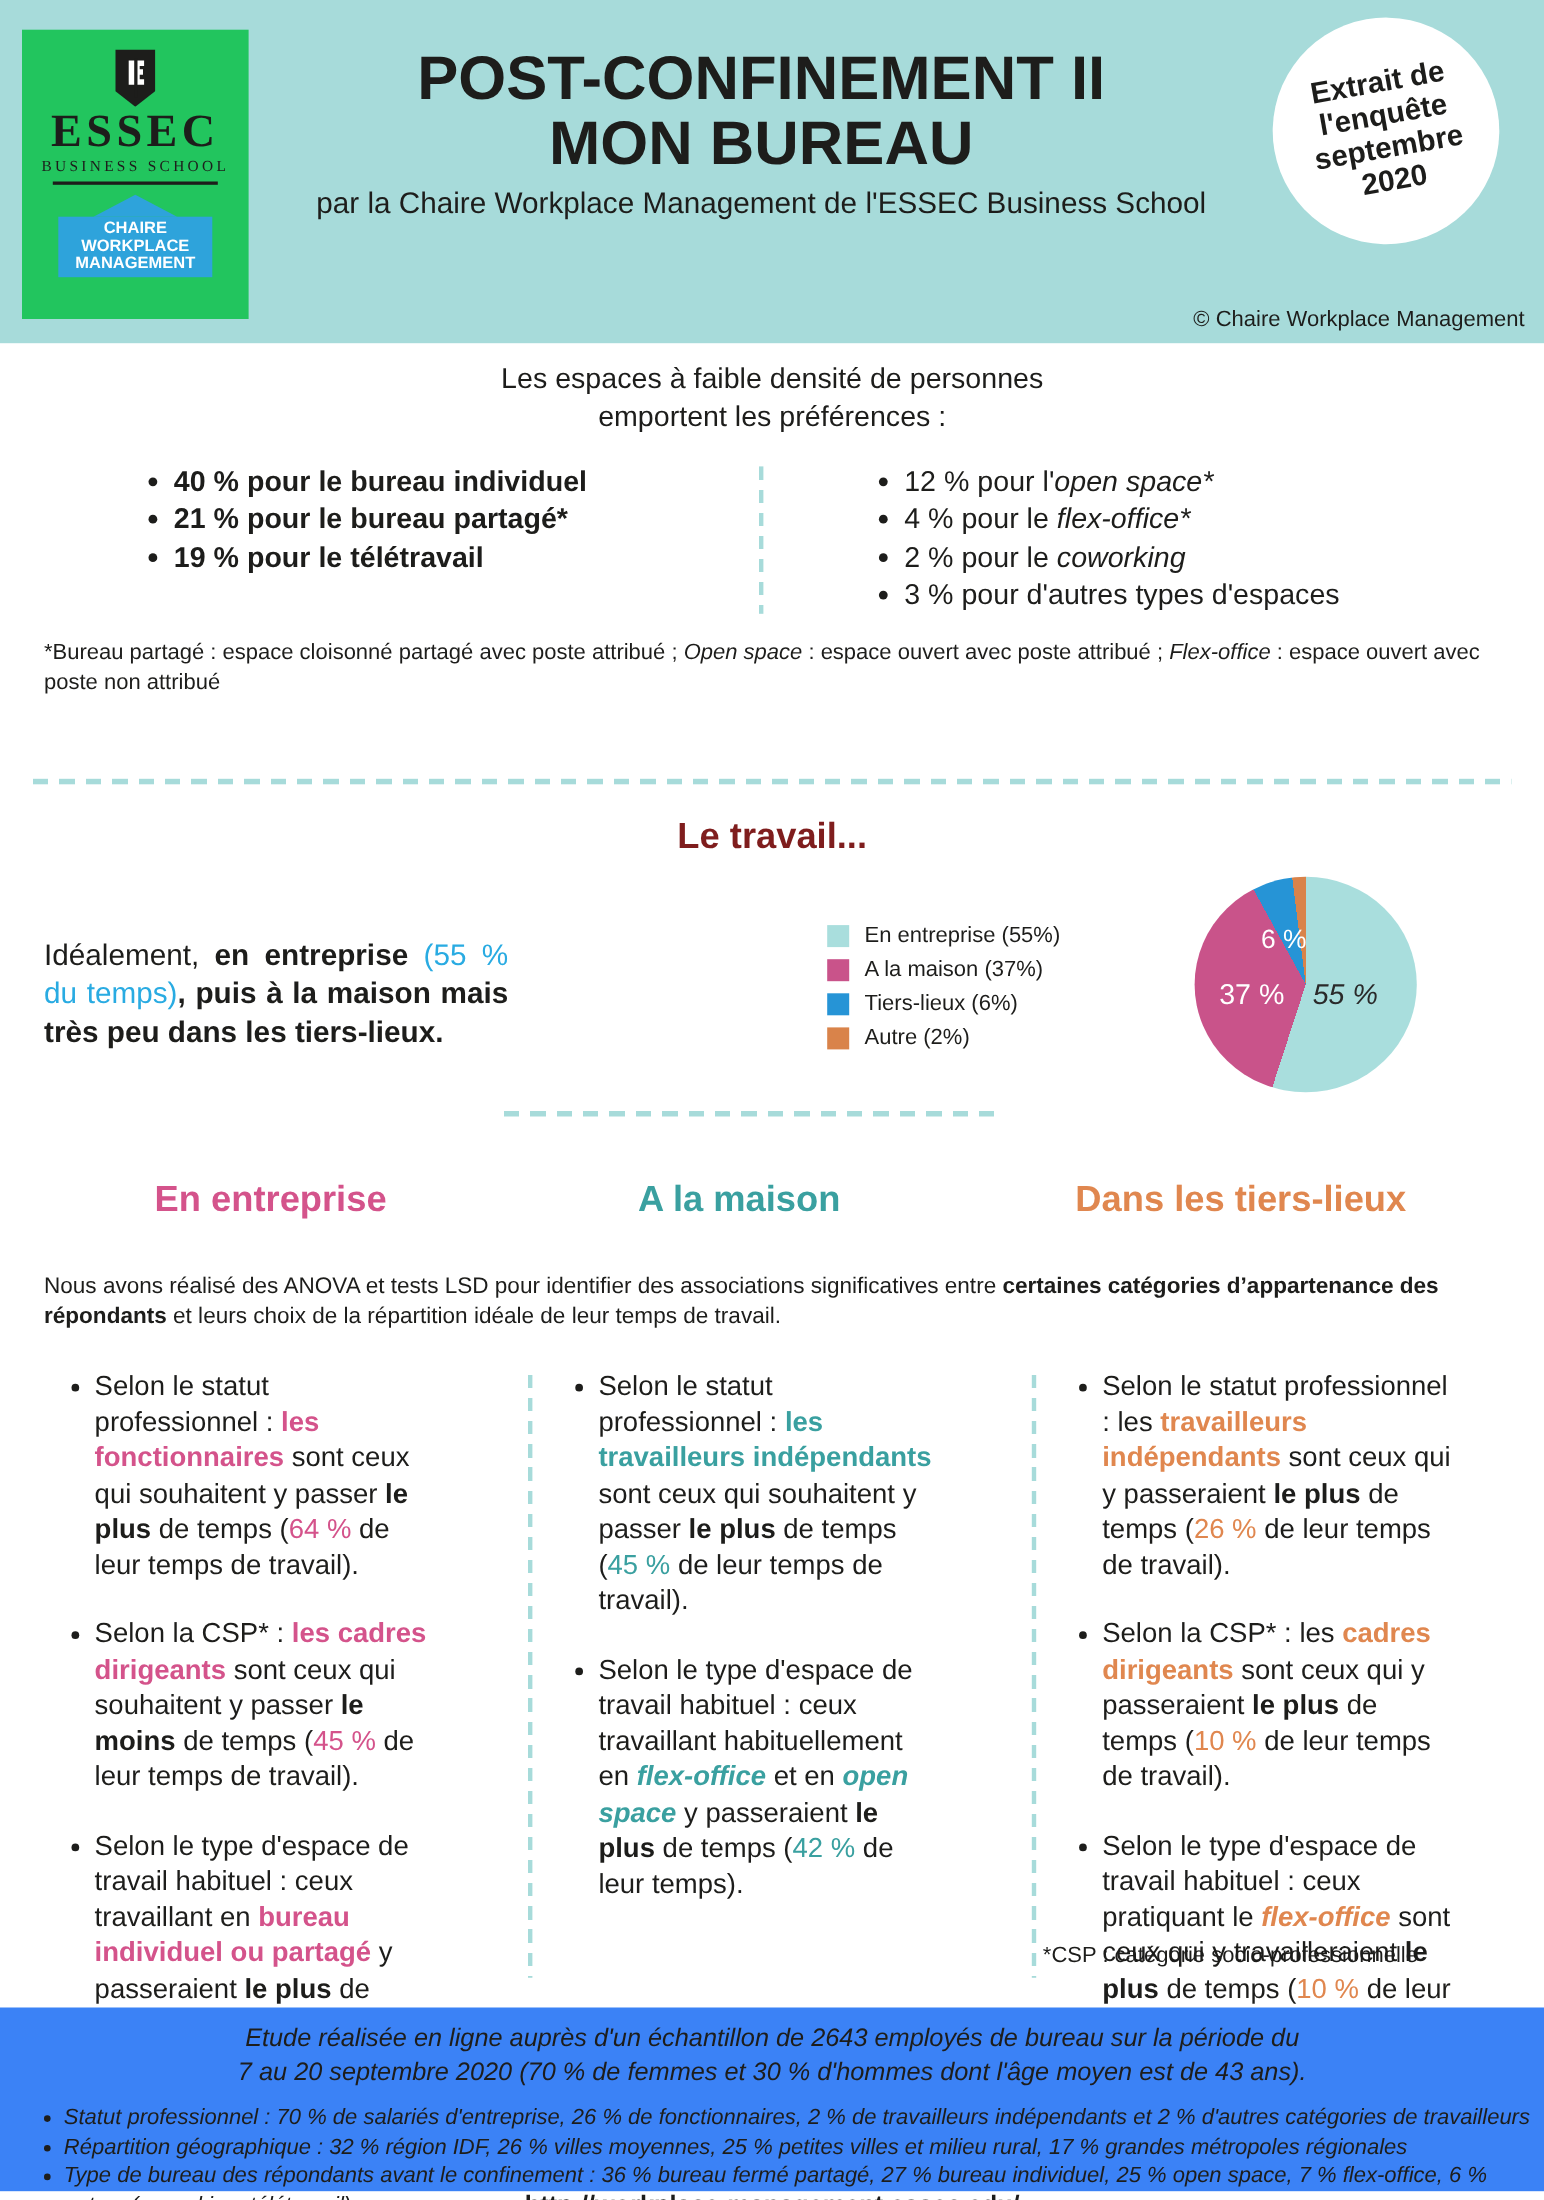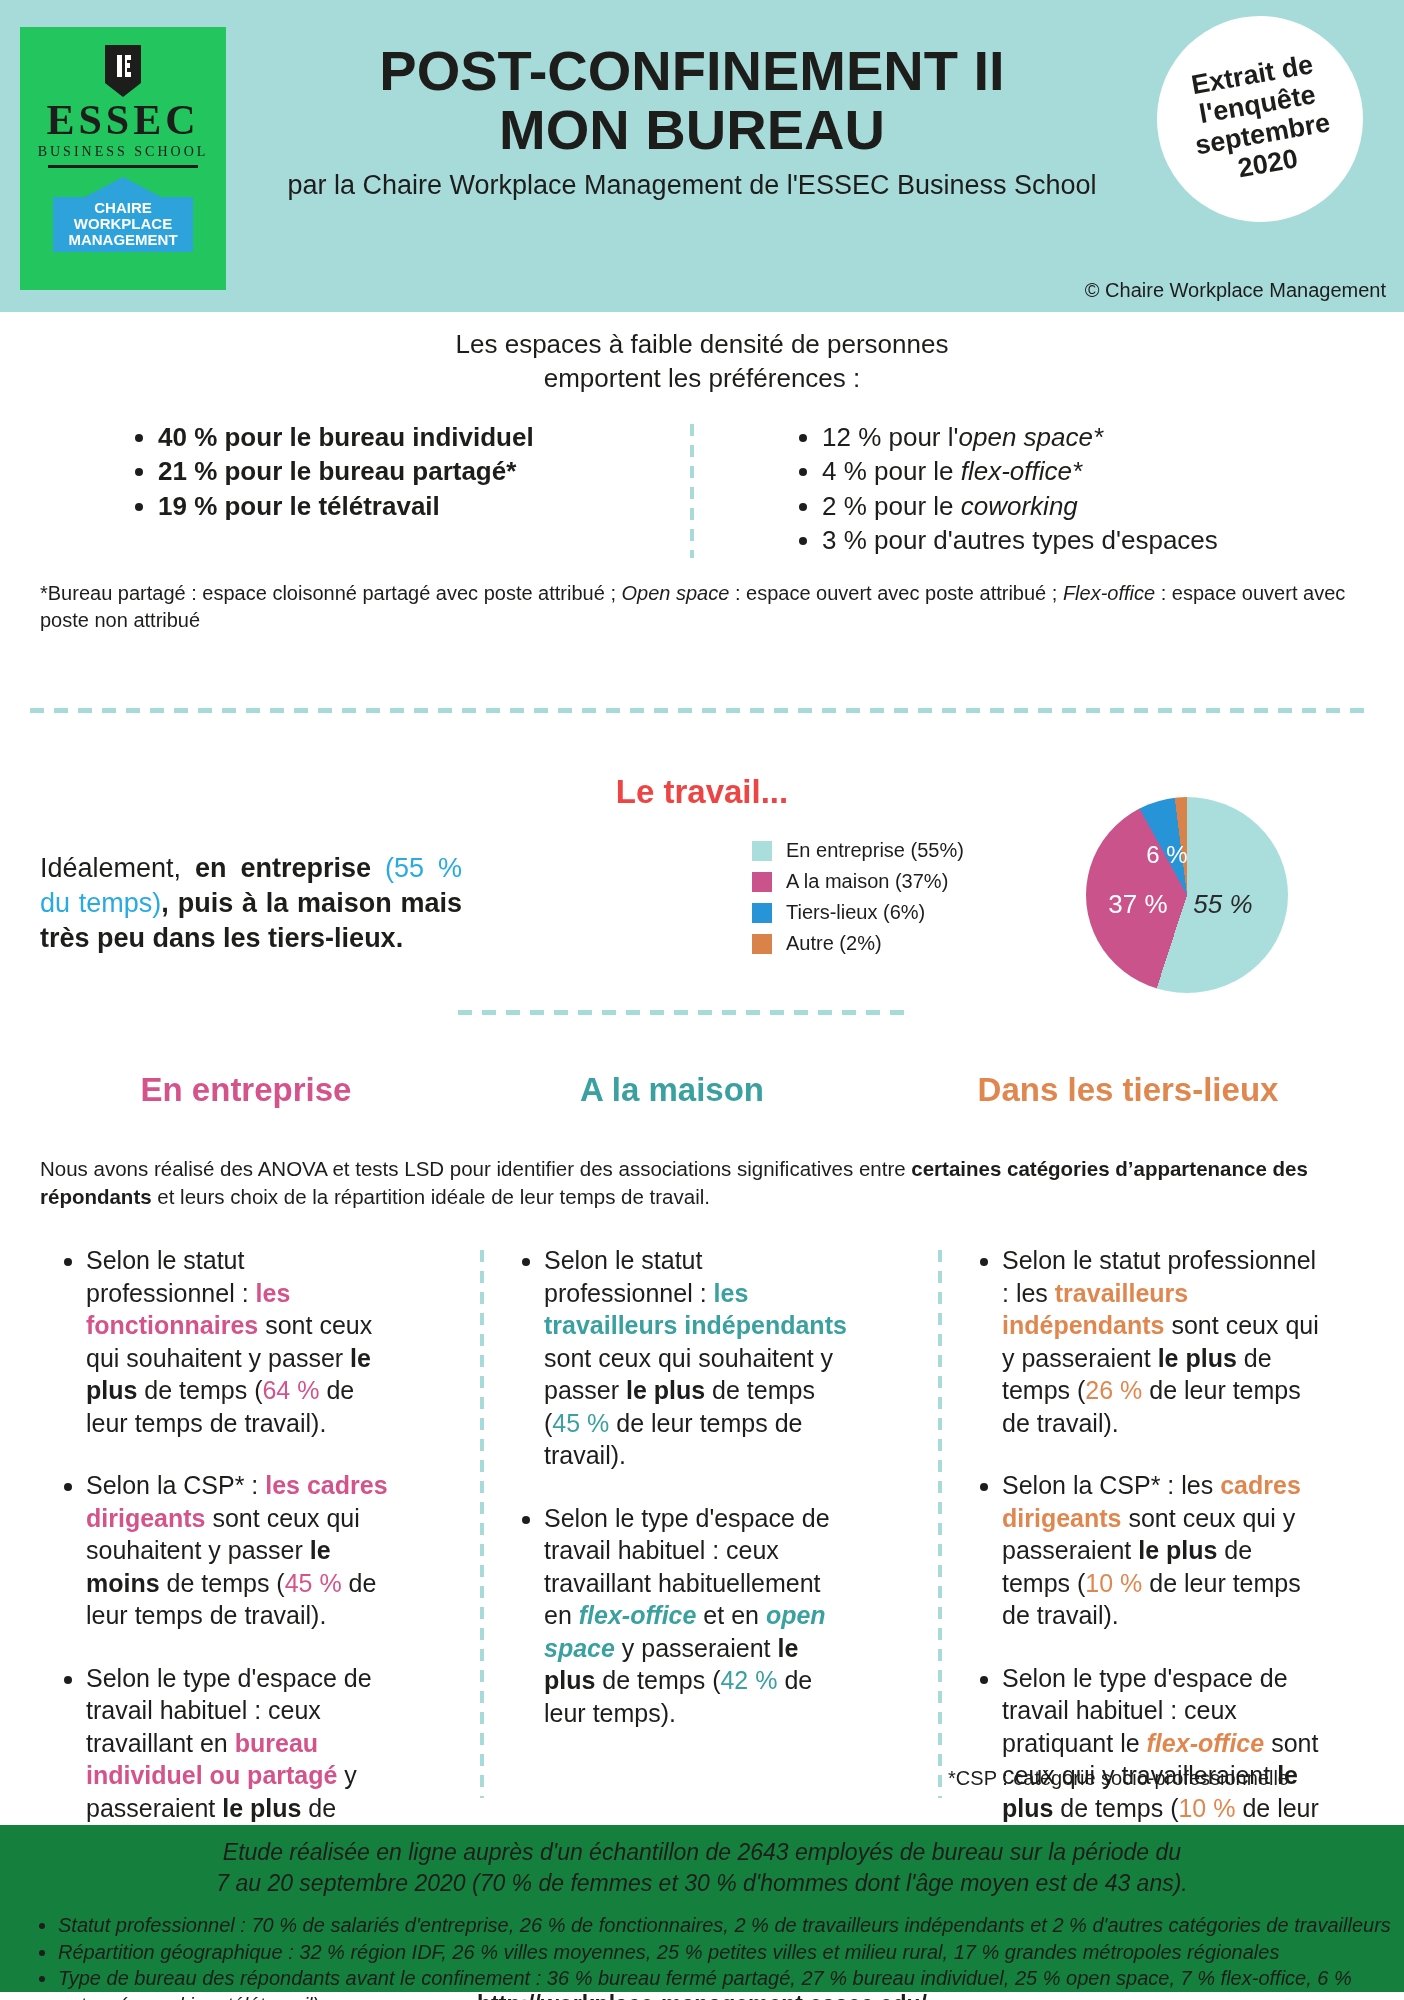--- a/index.html
+++ b/index.html
@@ -42,21 +42,21 @@
   .pref-left{box-sizing:border-box;width:690px;padding-left:128px;}
   .pref-left ul{font-weight:700;}
   .pref-cols ul{margin:0;padding-left:30px;font-size:26px;line-height:1.33;}
   .pref-vdiv{height:134px;margin-top:4px;}
   .pref-right{box-sizing:border-box;padding-left:98px;}
   .footnote{margin:22px 40px 0;font-size:20px;line-height:1.35;}
 
   
   .div-full{position:absolute;top:708px;left:30px;width:1344px;}
   .sec-travail{position:absolute;top:713px;left:0;width:1404px;height:297px;}
-  .sec-travail .sec-title{color:#ef4444;margin-top:60px;}
+  .sec-travail .sec-title{color:#7f1d1d;margin-top:28px;}
   .travail-par{position:absolute;left:40px;top:138px;width:422px;font-size:27px;line-height:1.3;text-align:justify;--accent:#29abe2;}
   .legend{position:absolute;left:752px;top:126px;font-size:20px;}
   .legend-item{display:flex;align-items:center;margin-bottom:8px;}
   .legend-swatch{width:20px;height:20px;margin-right:14px;flex:0 0 auto;}
   .pie{position:absolute;left:1086px;top:84px;width:202px;height:196px;border-radius:50%;}
   .pie-label{position:absolute;transform:translate(-50%,-50%);font-size:26px;}
   .pl-55{left:137px;top:107px;color:#2a2a2a;font-style:italic;}
   .pl-37{left:52px;top:107px;color:#fff;}
   .pl-6{left:81px;top:58px;color:#fff;font-size:24px;}
   .div-mid{position:absolute;top:1010px;left:458px;width:448px;}
@@ -77,21 +77,21 @@
   .colB{width:402px;--accent:#3aa0a0;}
   .colC{flex:1;--accent:#e0874f;}
   .col-vdiv{height:548px;margin:6px 26px 0;}
   .cols3 ul{margin:0;padding-left:34px;font-size:25px;line-height:1.3;}
   .cols3 li{margin-bottom:30px;}
   .colA li,.colB li{padding-right:62px;}
   .colC li{padding-right:26px;}
   .csp-note{position:absolute;right:115px;top:752px;font-size:20px;}
 
   
-  .footer{position:absolute;top:1825px;left:0;width:1404px;height:167px;background:#15803d;box-sizing:border-box;padding-top:12px;}
+  .footer{position:absolute;top:1825px;left:0;width:1404px;height:167px;background:#3b82f6;box-sizing:border-box;padding-top:12px;}
   .footer-lead{text-align:center;font-style:italic;font-size:23px;line-height:1.35;}
   .footer ul{margin:13px 0 0;padding-left:58px;font-size:20px;font-style:italic;line-height:1.33;}
   .footer-url{text-align:center;font-weight:700;font-size:23px;margin-top:-27px;}
   .footer-url a{color:#1d1d1b;text-decoration:none;}
 </style>
 </head>
 <body>
 
 <div class="page">
 

